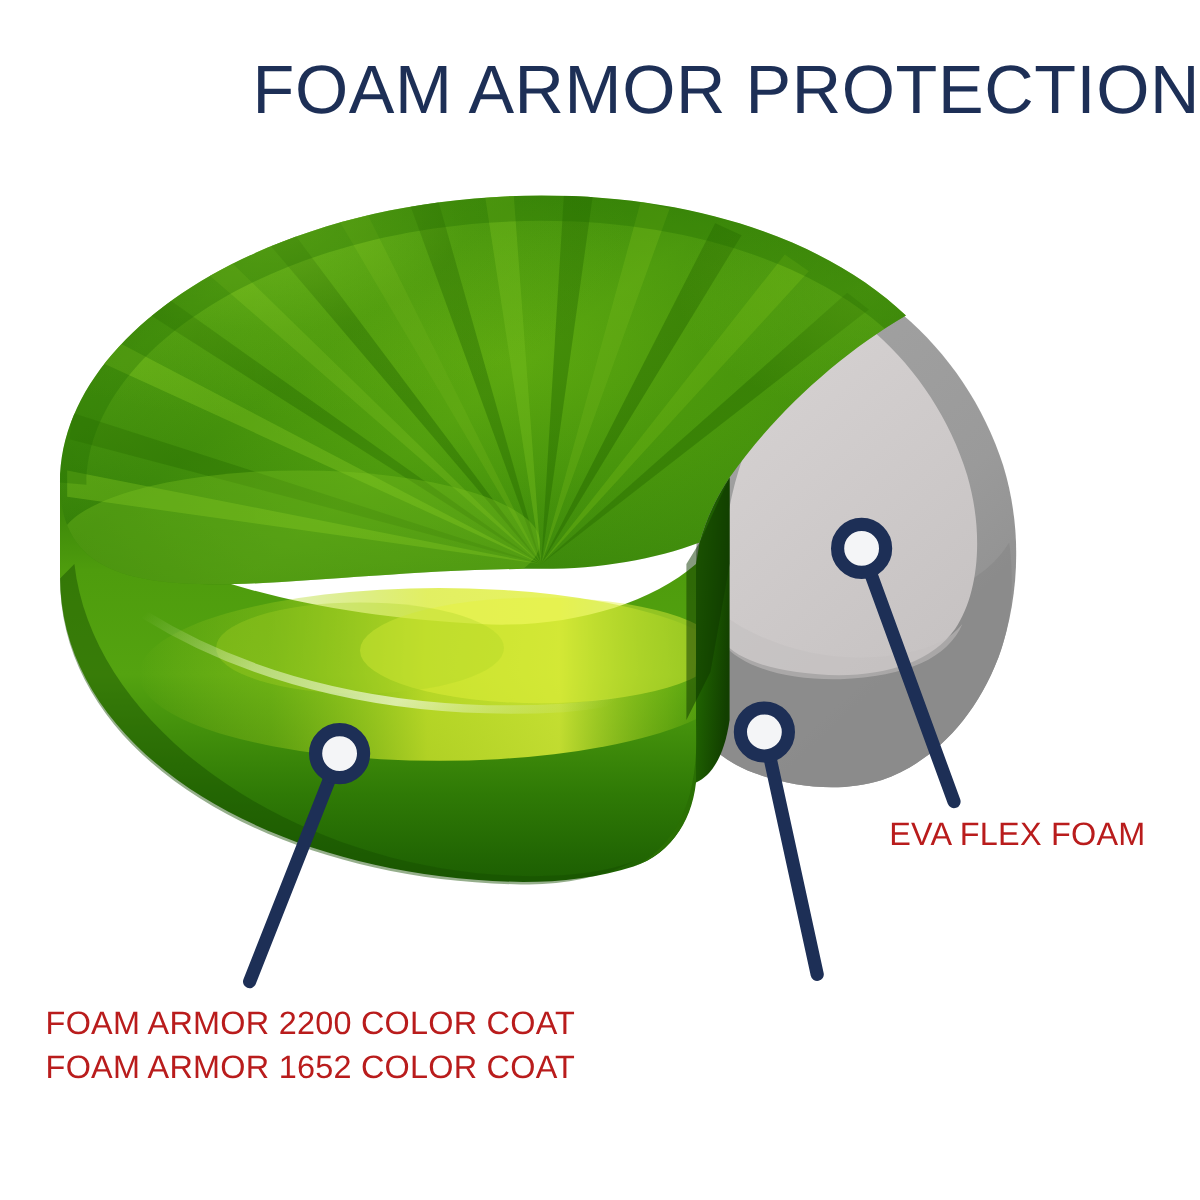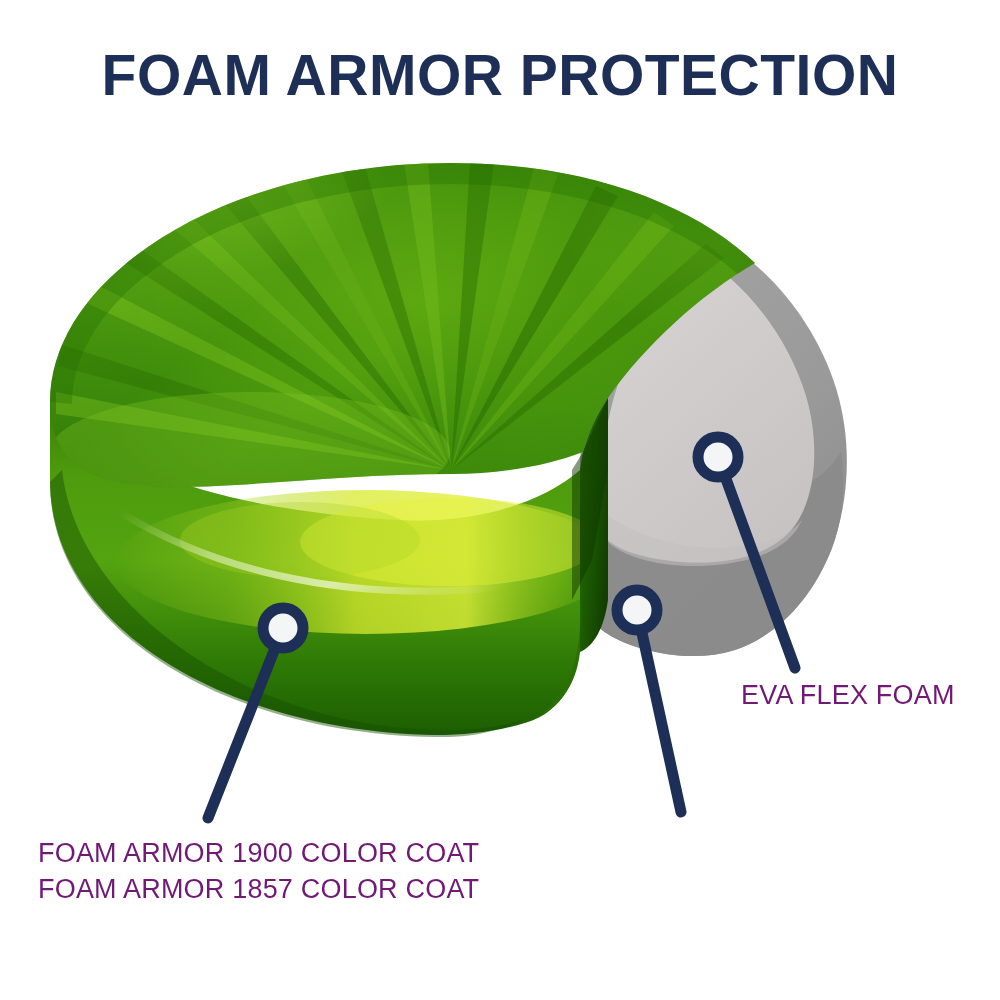--- a/index.html
+++ b/index.html
@@ -16,42 +16,42 @@
     width: 1000px;
     height: 1000px;
     background: #ffffff;
     overflow: hidden;
   }
   #page-title {
     position: absolute;
     left: 0;
     top: 46px;
     width: 1000px;
-    text-align: center;
+    text-align: right;
     font-family: "Liberation Sans", sans-serif;
     font-size: 57px;
-    font-weight: bold;
+    font-weight: normal;
     letter-spacing: 0.5px;
     color: #1d2f56;
     line-height: 1.05;
     white-space: nowrap;
   }
   #diagram-svg {
     position: absolute;
     left: 0;
     top: 0;
     width: 1000px;
     height: 1000px;
   }
   .callout-label {
     position: absolute;
     font-family: "Liberation Sans", sans-serif;
     font-size: 27px;
     font-weight: normal;
-    color: #701a75;
+    color: #b91c1c;
     line-height: 1.32;
     letter-spacing: 0.2px;
     white-space: nowrap;
   }
   #label-flexible-finish {
     left: 38px;
     top: 836px;
   }
   #label-elastomeric {
     left: 565px;
@@ -288,22 +288,22 @@
 
       <line x1="637" y1="610" x2="681" y2="812" stroke="#1d2f56" stroke-width="11" stroke-linecap="round"></line>
       <circle cx="637" cy="610" r="20" fill="#f4f5f7" stroke="#1d2f56" stroke-width="11"></circle>
 
       <line x1="718" y1="457" x2="795" y2="668" stroke="#1d2f56" stroke-width="11" stroke-linecap="round"></line>
       <circle cx="718" cy="457" r="20" fill="#f4f5f7" stroke="#1d2f56" stroke-width="11"></circle>
     </g>
   </svg>
 
   <div class="callout-label" id="label-flexible-finish">
-    <span class="label-line">FOAM ARMOR 1900 COLOR COAT</span>
-    <span class="label-line">FOAM ARMOR 1857 COLOR COAT</span>
+    <span class="label-line">FOAM ARMOR 2200 COLOR COAT</span>
+    <span class="label-line">FOAM ARMOR 1652 COLOR COAT</span>
   </div>
 
 
   <div class="callout-label" id="label-eva">
     <span class="label-line">EVA FLEX FOAM</span>
   </div>
 
 </div>
 
 </body></html>

